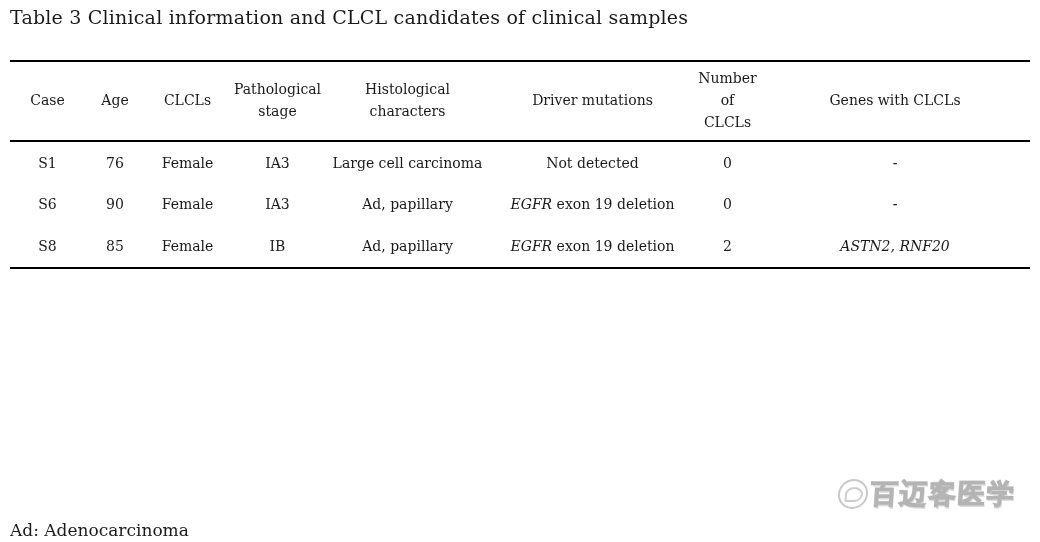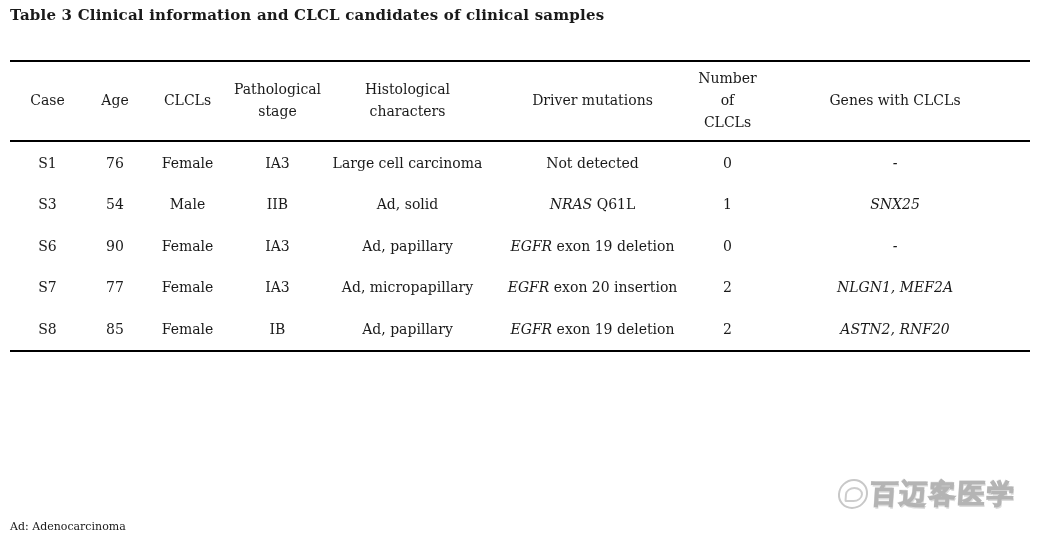--- a/index.html
+++ b/index.html
@@ -9,22 +9,22 @@
     height: 542px;
     background: #ffffff;
     font-family: "DejaVu Serif", "Liberation Serif", serif;
     color: #1a1a1a;
     overflow: hidden;
   }
   .title {
     position: absolute;
     left: 10px;
     top: 6px;
-    font-size: 15px;
-    font-weight: bold;
+    font-size: 19px;
+    font-weight: normal;
     letter-spacing: 0.2px;
   }
   table.tbl {
     position: absolute;
     left: 10px;
     top: 60px;
     width: 1020px;
     border-collapse: collapse;
     border-top: 2px solid #000;
     border-bottom: 2px solid #000;
@@ -47,21 +47,21 @@
     text-align: center;
     vertical-align: middle;
     padding: 0;
     white-space: nowrap;
   }
   .italic { font-style: italic; }
   .footnote {
     position: absolute;
     left: 10px;
     top: 520px;
-    font-size: 11px;
+    font-size: 17px;
     text-align: center;
   }
   .watermark {
     position: absolute;
     left: 838px;
     top: 476px;
     display: flex;
     align-items: center;
     pointer-events: none;
     transform: skewX(-4deg);
@@ -137,48 +137,28 @@
           <td>S1</td>
           <td>76</td>
           <td>Female</td>
           <td>IA3</td>
           <td>Large cell carcinoma</td>
           <td><span class="italic"></span><span>Not detected</span></td>
           <td>0</td>
           <td class="italic">-</td>
         </tr>
         <tr>
-          <td>S3</td>
-          <td>54</td>
-          <td>Male</td>
-          <td>IIB</td>
-          <td>Ad, solid</td>
-          <td><span class="italic">NRAS</span><span> Q61L</span></td>
-          <td>1</td>
-          <td class="italic">SNX25</td>
-        </tr>
-        <tr>
           <td>S6</td>
           <td>90</td>
           <td>Female</td>
           <td>IA3</td>
           <td>Ad, papillary</td>
           <td><span class="italic">EGFR</span><span> exon 19 deletion</span></td>
           <td>0</td>
           <td class="italic">-</td>
-        </tr>
-        <tr>
-          <td>S7</td>
-          <td>77</td>
-          <td>Female</td>
-          <td>IA3</td>
-          <td>Ad, micropapillary</td>
-          <td><span class="italic">EGFR</span><span> exon 20 insertion</span></td>
-          <td>2</td>
-          <td class="italic">NLGN1, MEF2A</td>
         </tr>
         <tr>
           <td>S8</td>
           <td>85</td>
           <td>Female</td>
           <td>IB</td>
           <td>Ad, papillary</td>
           <td><span class="italic">EGFR</span><span> exon 19 deletion</span></td>
           <td>2</td>
           <td class="italic">ASTN2, RNF20</td>

